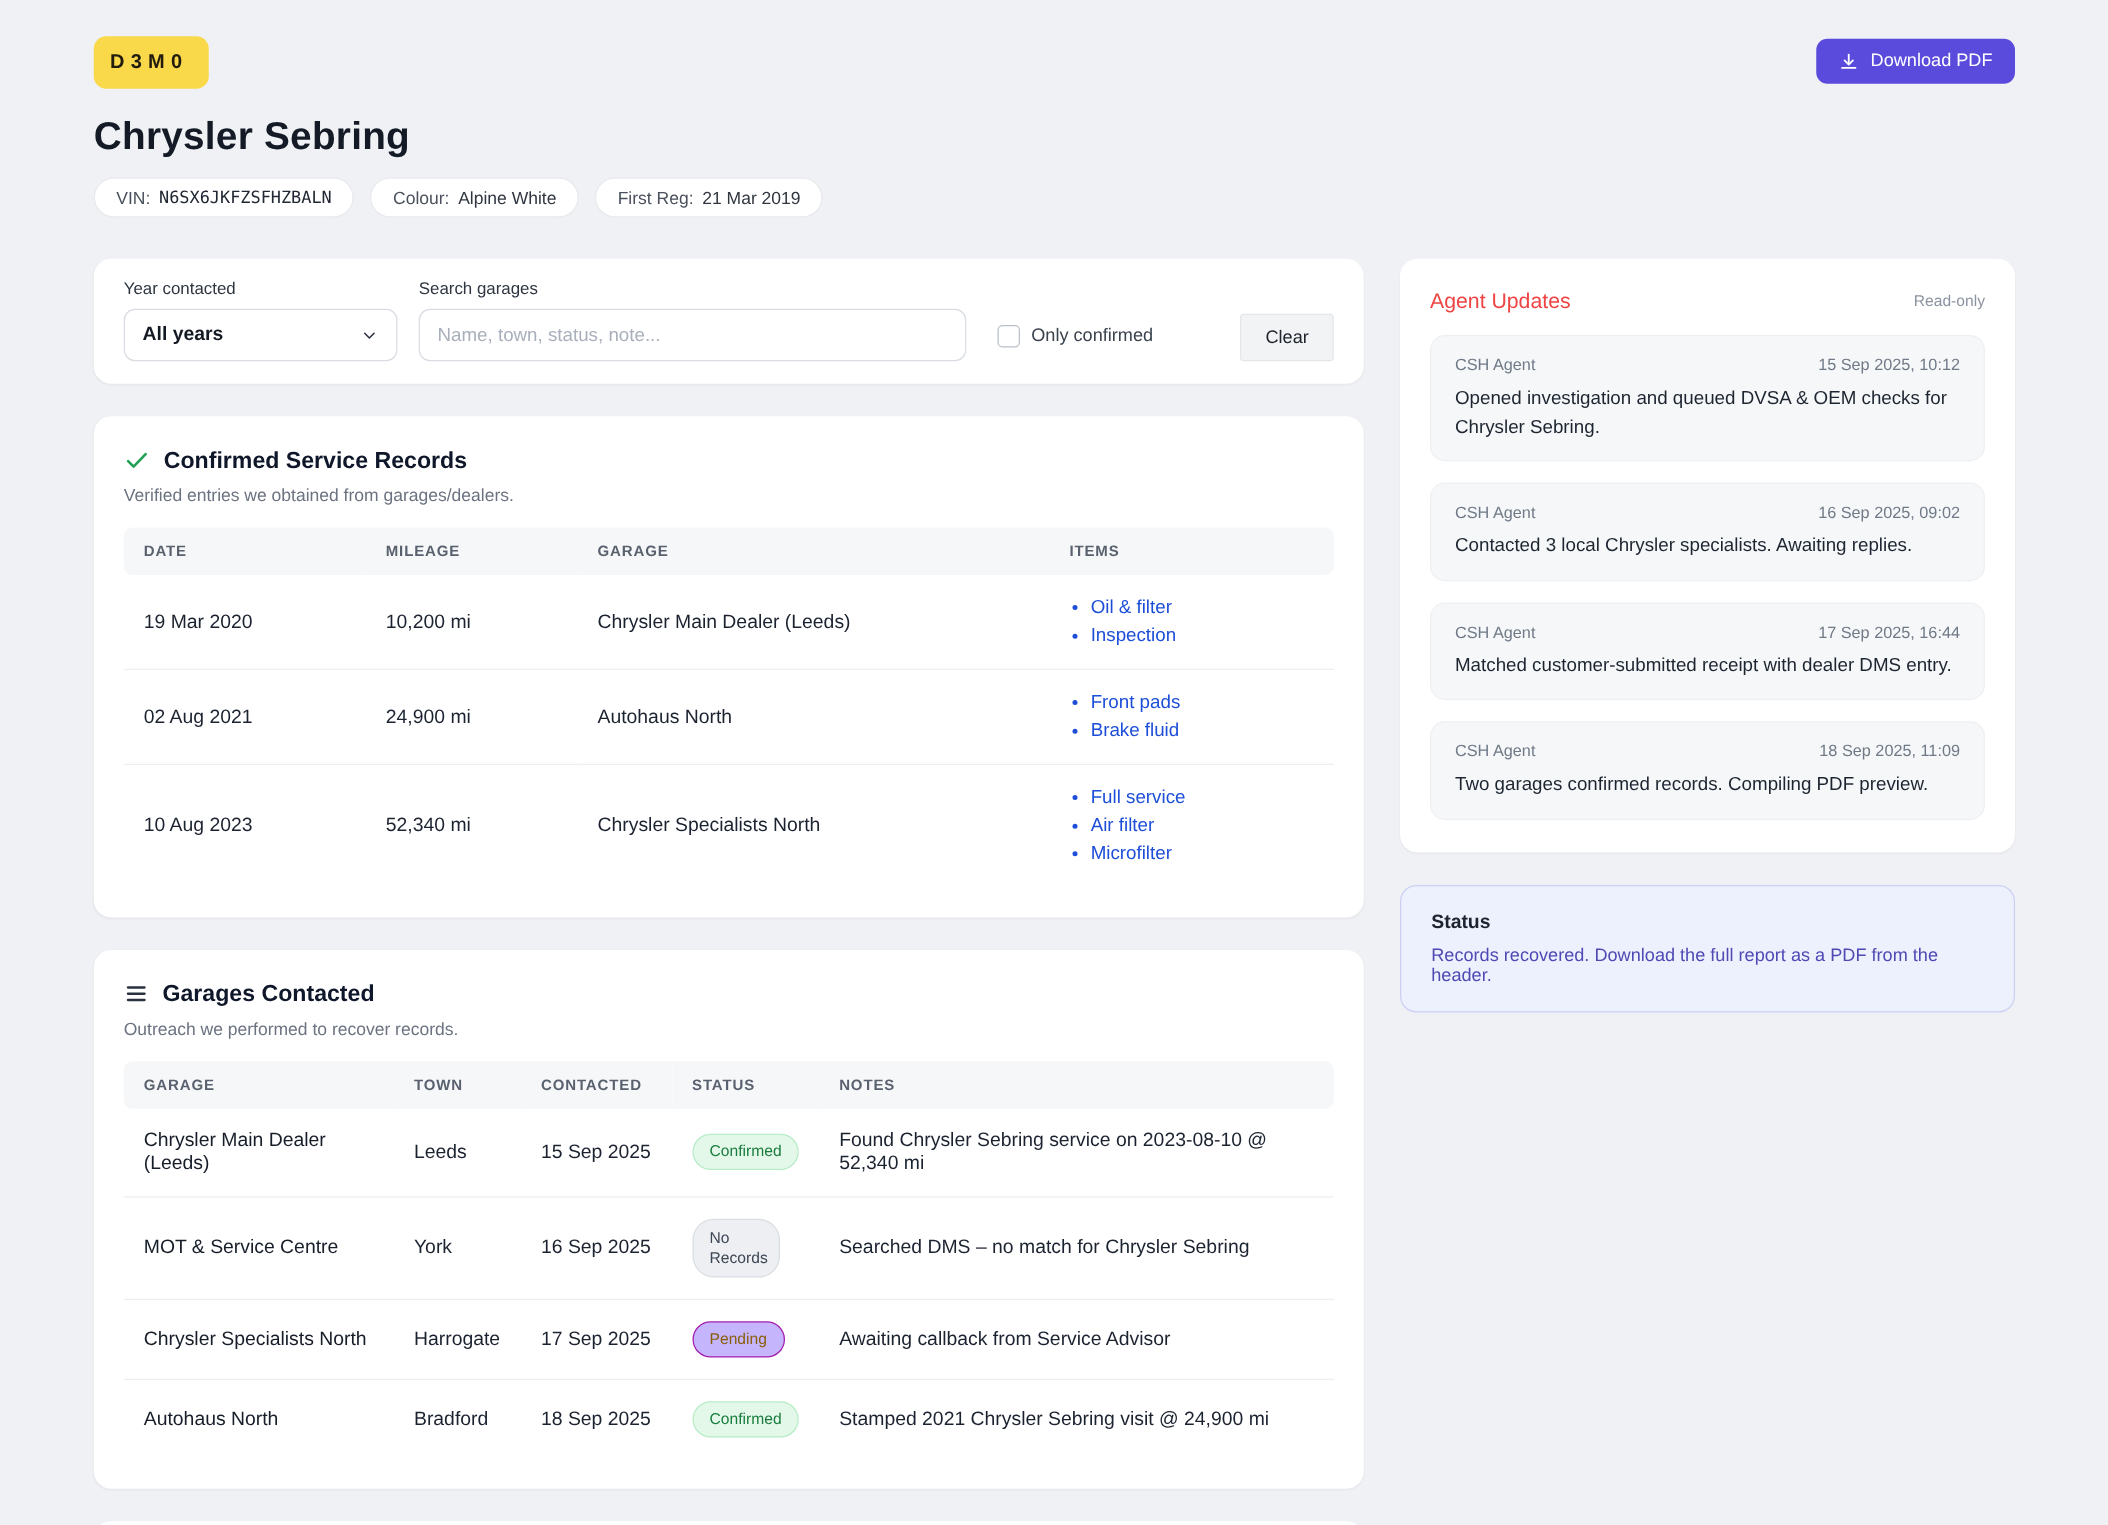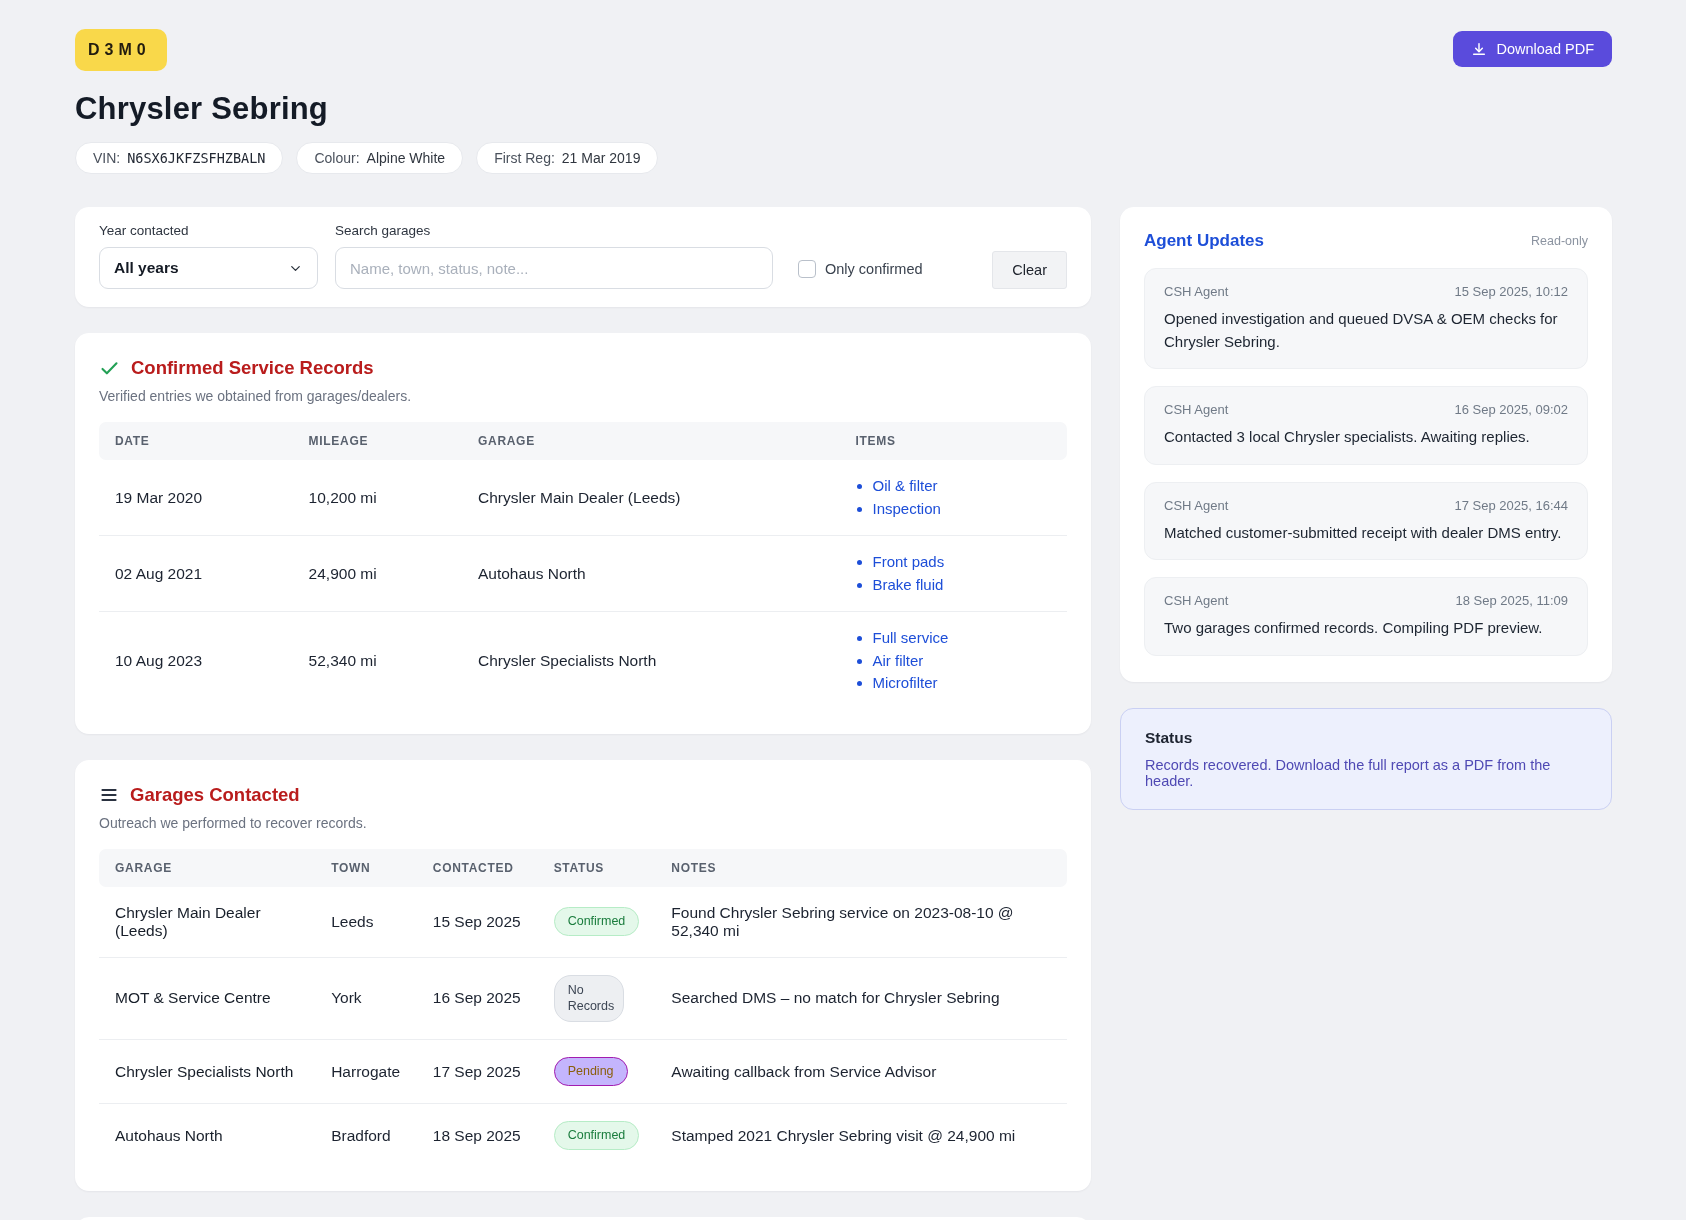--- a/index.html
+++ b/index.html
@@ -60,21 +60,21 @@
     width:18px; height:18px; border:1px solid #b9c0ca; border-radius:4px; background:#fff; cursor:pointer;
   }
   .check-label { font-size:14.5px; color:#3a424e; }
   .btn-clear {
     margin-left:auto; background:#f2f3f5; border:1px solid #e4e6ea; border-radius:3px;
     font-family:inherit; font-size:14.5px; color:#20252e; padding:10px 19px; cursor:pointer;
   }
 
   
   .section-head { display:flex; align-items:center; gap:11px; }
-  .section-title { font-size:18.5px; font-weight:bold; color:#b91c1c; }
+  .section-title { font-size:18.5px; font-weight:bold; color:#0f172a; }
   .section-sub { font-size:14px; color:#6b7280; margin:9px 0 18px; }
 
   table { width:100%; border-collapse:collapse; }
   thead th {
     background:#f6f7f9; font-size:12px; font-weight:bold; letter-spacing:.7px;
     color:#59616e; text-align:left; padding:12px 16px; text-transform:uppercase;
   }
   thead th:first-child { border-radius:7px 0 0 7px; }
   thead th:last-child { border-radius:0 7px 7px 0; }
   tbody td {
@@ -99,21 +99,21 @@
   .pill {
     display:inline-block; font-size:12.5px; line-height:1.35; font-weight:500;
     padding:5px 13px; border-radius:17px; white-space:nowrap;
   }
   .pill.confirmed { background:#e4f8ea; border:1px solid #b6ecc6; color:#1a7c3d; }
   .pill.none { background:#edeff2; border:1px solid #d9dde3; color:#3d4654; white-space:normal; max-width:70px; padding:6px 13px; }
   .pill.pending { background:#c4b5fd; border:1px solid #a21caf; color:#8a5f0c; }
 
   
   .side-head { display:flex; justify-content:space-between; align-items:center; margin-bottom:17px; }
-  .side-title { font-size:17px; font-weight:bold; color:#1d4ed8; }
+  .side-title { font-size:17px; font-weight:normal; color:#ef4444; }
   .readonly { font-size:12.5px; color:#8b93a0; }
   .agent-card {
     background:#f6f7f9; border:1px solid #edeff2; border-radius:12px;
     padding:15px 19px; margin-bottom:17px;
   }
   .agent-card:last-child { margin-bottom:2px; }
   .agent-head { display:flex; justify-content:space-between; font-size:13px; color:#707a87; }
   .agent-msg { font-size:15px; color:#1d2531; line-height:1.5; margin-top:9px; }
 
   .status-panel {

